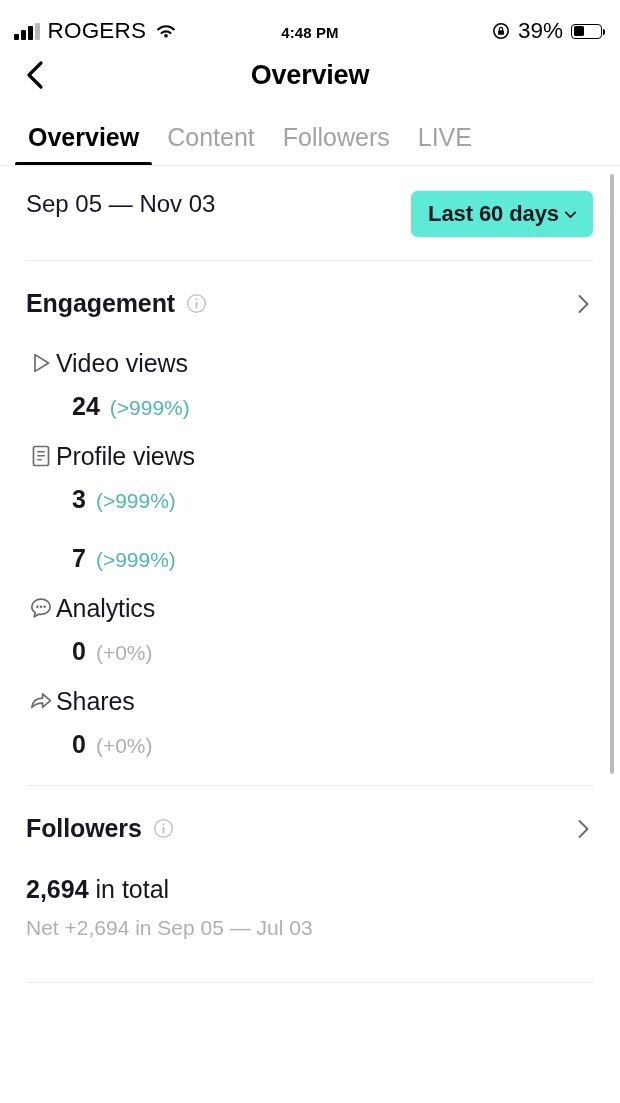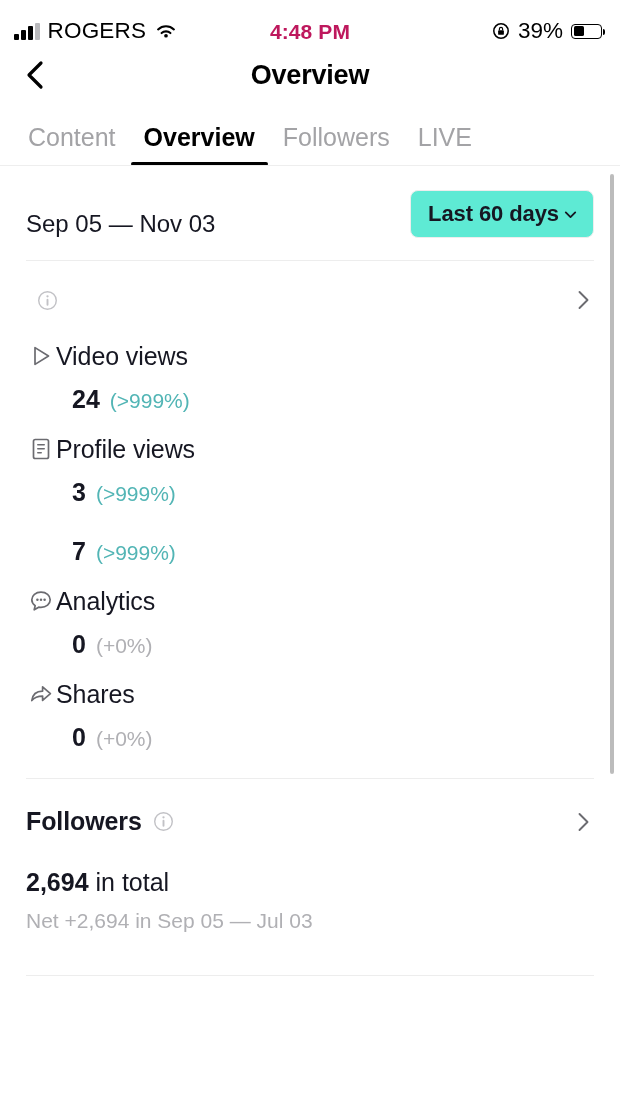--- a/index.html
+++ b/index.html
@@ -63,23 +63,23 @@
   .status-center {
     position: absolute;
     left: 0; right: 0;
     top: 0; bottom: 0;
     display: flex;
     align-items: center;
     justify-content: center;
     pointer-events: none;
   }
   .clock {
-    font-size: 21px;
+    font-size: 15px;
     font-weight: 700;
-    color: #be185d;
+    color: #000000;
     letter-spacing: 0.1px;
     margin-top: 20px;
   }
 
   .status-right {
     margin-left: auto;
     display: flex;
     align-items: center;
     gap: 8px;
     z-index: 2;
@@ -202,21 +202,21 @@
     height: 600px;
     background: #b0b0b0;
     border-radius: 2px;
     opacity: 0.85;
     z-index: 5;
   }
 
   
   .date-row {
     display: flex;
-    align-items: flex-end;
+    align-items: flex-start;
     justify-content: space-between;
     padding: 24px 26px 22px 26px;
   }
   .date-range {
     font-size: 24px;
     color: #161722;
     font-weight: 400;
   }
   .range-btn {
     display: inline-flex;
@@ -366,22 +366,22 @@
   <div class="nav-bar">
     <button class="back-btn">
       <svg width="26" height="32" viewBox="0 0 26 32">
         <path d="M19 4 L7 16 L19 28" fill="none" stroke="#000" stroke-width="3.2" stroke-linecap="round" stroke-linejoin="round"></path>
       </svg>
     </button>
     <div class="nav-title">Overview</div>
   </div>
 
   <div class="tabs">
+    <button class="tab active">Overview</button>
     <button class="tab">Content</button>
-    <button class="tab active">Overview</button>
     <button class="tab">Followers</button>
     <button class="tab">LIVE</button>
     <div class="tab-underline-track"></div>
   </div>
 
   <div class="scroll-area">
 
     <div class="scrollbar"></div>
 
     <div class="date-row">
@@ -390,20 +390,21 @@
         <span>Last 60 days</span>
         <svg class="chev-dn" viewBox="0 0 18 18">
           <path d="M4 6.8 L9 11.8 L14 6.8" fill="none" stroke="#161722" stroke-width="1.9" stroke-linecap="round" stroke-linejoin="round"></path>
         </svg>
       </button>
     </div>
 
     <div class="divider"></div>
 
     <div class="section-head">
+      <span class="section-title">Engagement</span>
       <svg class="info-icon" viewBox="0 0 22 22">
         <circle cx="11" cy="11" r="9.2" fill="none" stroke="#c2c2c6" stroke-width="1.5"></circle>
         <circle cx="11" cy="6.6" r="1.2" fill="#c2c2c6"></circle>
         <rect x="10" y="9.2" width="2" height="7.2" rx="1" fill="#c2c2c6"></rect>
       </svg>
       <svg class="chev-right" viewBox="0 0 22 22">
         <path d="M7.5 3 L15.5 11 L7.5 19" fill="none" stroke="#6b6b70" stroke-width="1.9" stroke-linecap="round" stroke-linejoin="round"></path>
       </svg>
     </div>
 

